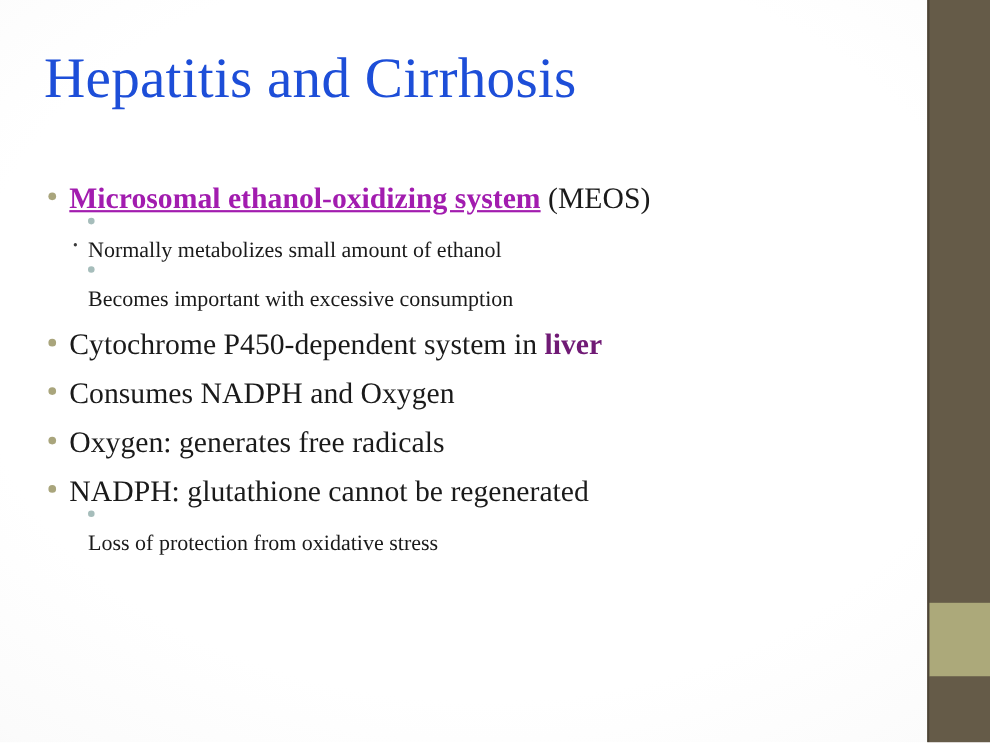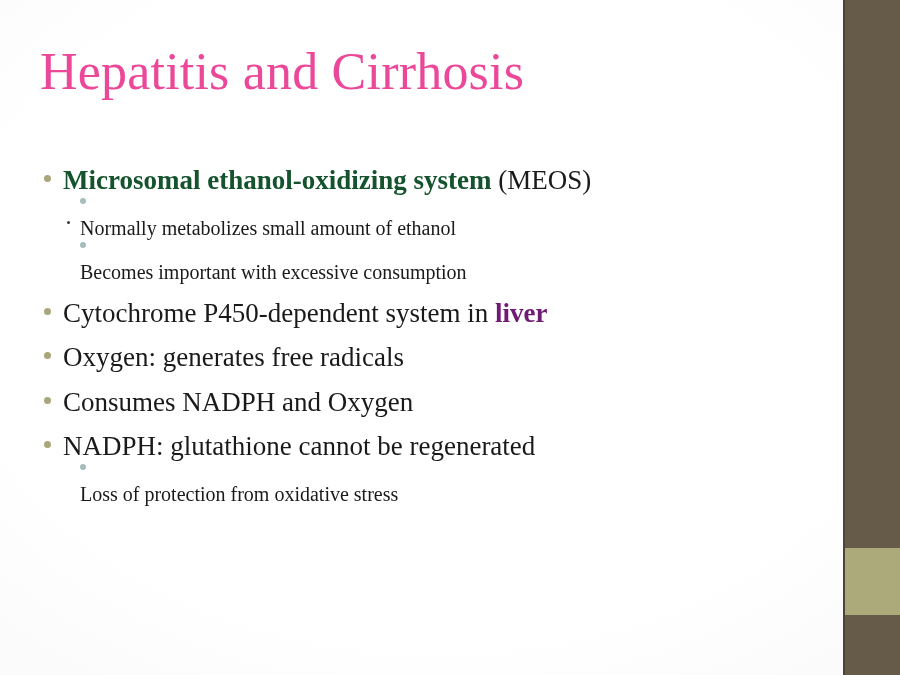--- a/index.html
+++ b/index.html
@@ -67,21 +67,21 @@
   }
 
   
   .title {
     position: absolute;
     left: 40px;
     top: 44px;
     width: 770px;
     font-size: 52px;
     line-height: 1.08;
-    color: #ec4899;
+    color: #1d4ed8;
     font-weight: normal;
     letter-spacing: 0.2px;
     white-space: nowrap;
   }
 
   
   .body {
     position: absolute;
     left: 44px;
     top: 158px;
@@ -124,22 +124,23 @@
     height: 6px;
     background: #A6BDBB;
     margin-right: 11px;
     position: relative;
     top: -5px;
   }
 
   .txt { white-space: nowrap; }
 
   .em-purple {
-    color: #14532d;
+    color: #a21caf;
     font-weight: bold;
+    text-decoration: underline;
   }
   .em-green {
     color: #701a75;
     font-weight: bold;
   }
 
   
   .speck {
     position: absolute;
     width: 3px;
@@ -183,30 +184,30 @@
     </div>
 
     <div class="li lvl1">
       <span class="dot"></span>
       <span class="txt"><span>Cytochrome P450-dependent system in </span><span class="em-green">liver</span></span>
     </div>
 
 
     <div class="li lvl1">
       <span class="dot"></span>
+      <span class="txt">Consumes NADPH and Oxygen</span>
+    </div>
+
+    <div class="li lvl1">
+      <span class="dot"></span>
       <span class="txt">Oxygen: generates free radicals</span>
     </div>
 
     <div class="li lvl1">
       <span class="dot"></span>
-      <span class="txt">Consumes NADPH and Oxygen</span>
-    </div>
-
-    <div class="li lvl1">
-      <span class="dot"></span>
       <span class="txt">NADPH: glutathione cannot be regenerated</span>
     </div>
 
     <div class="li lvl2">
       <span class="dot"></span>
       <span class="txt">Loss of protection from oxidative stress</span>
     </div>
 
   </div>
 

